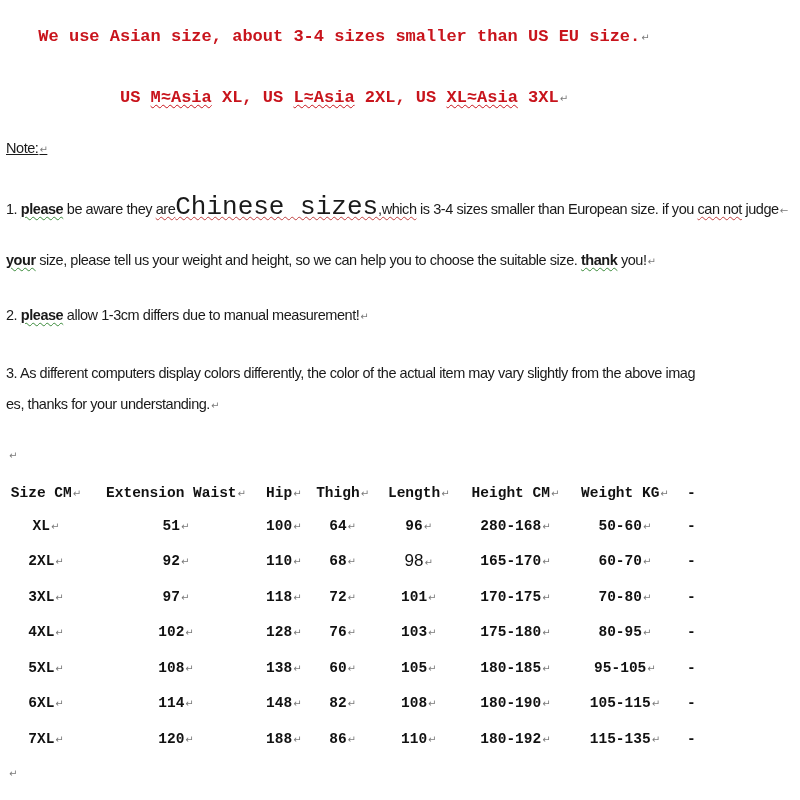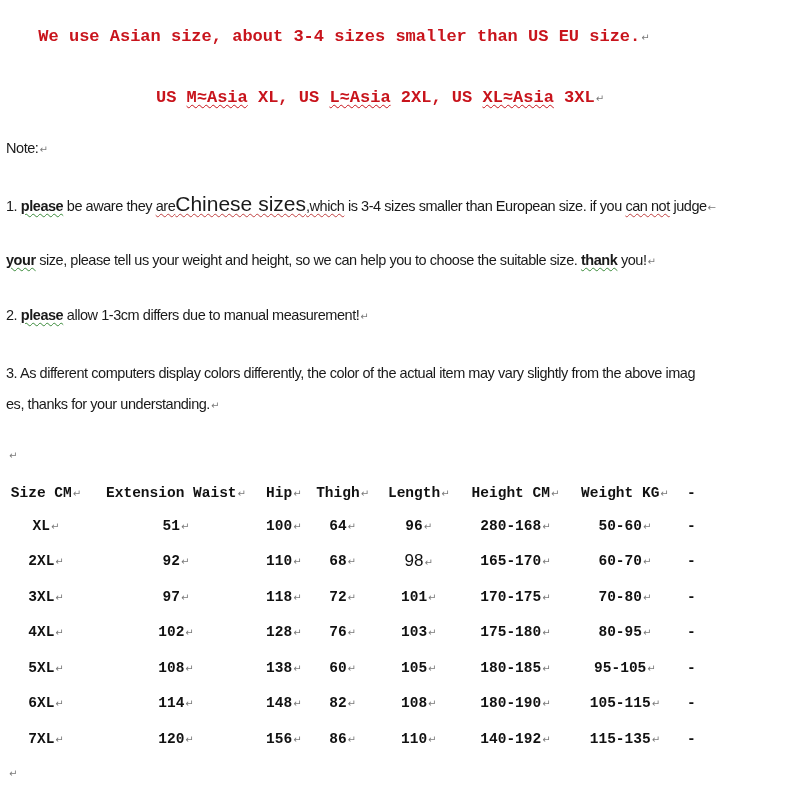--- a/index.html
+++ b/index.html
@@ -1,25 +1,25 @@
 <!DOCTYPE html>
 <html><head>
 <meta charset="utf-8">
 <style>
   html, body { margin: 0; padding: 0; background: #ffffff; }
   body { width: 800px; height: 800px; position: relative; overflow: hidden; color: #1a1a1a; }
   .pm { color: #7a7a7a; font-family: "DejaVu Sans", sans-serif; font-size: 10px; font-weight: normal; margin-left: 1px; }
   .red-line { position: absolute; left: 0; width: 688px; text-align: center; color: #c8141c;
               font-family: "Liberation Mono", monospace; font-weight: bold; font-size: 17px; white-space: nowrap; }
   .line1 { top: 27px; }
-  .line2 { top: 88px; padding-left: 36px; }
+  .line2 { top: 88px; }
   .sq { text-decoration: underline wavy #c8141c; text-decoration-thickness: 1px; text-underline-offset: 2px; }
   .para { position: absolute; left: 6px; font-family: "Liberation Sans", sans-serif; font-size: 14.5px;
           letter-spacing: -0.45px; white-space: nowrap; color: #1a1a1a; }
-  .big { font-size: 21px; letter-spacing: 0; }
+  .big { font-size: 26px; letter-spacing: 0; font-family: Liberation Mono, monospace; }
   .sq-g { text-decoration: underline wavy #3a8a3a; text-decoration-thickness: 1px; text-underline-offset: 2px; font-weight: bold; }
   .sq-r { text-decoration: underline wavy #c04040; text-decoration-thickness: 1px; text-underline-offset: 2px; }
   .size-table { position: absolute; top: 478px; left: 0; width: 704px; border-collapse: collapse; }
   .size-table th, .size-table td { font-family: "Liberation Mono", monospace; font-weight: bold;
       font-size: 14.5px; text-align: center; height: 35.5px; padding: 0; white-space: nowrap; color: #111; }
   .size-table th { height: 30px; }
   .thin { font-family: "Liberation Sans", sans-serif !important; font-weight: normal !important; font-size: 17px !important; }
   .col0 { width: 105px; } .col1 { width: 185px; } .col2 { width: 55px; } .col3 { width: 80px; }
   .col4 { width: 95px; } .col5 { width: 125px; } .col6 { width: 120px; } .col7 { width: 35px; }
   .dash { color: #9a9a9a; font-weight: normal; }
@@ -28,21 +28,21 @@
 </head>
 <body>
 
 <div class="red-line line1">
   <span>We use Asian size, about 3-4 sizes smaller than US EU size.</span><span class="pm">↵</span>
 </div>
 <div class="red-line line2">
   <span>US </span><span class="sq">M≈Asia</span><span> XL, US </span><span class="sq">L≈Asia</span><span> 2XL, US </span><span class="sq">XL≈Asia</span><span> 3XL</span><span class="pm">↵</span>
 </div>
 
-<div class="para" style="top:140px;">
+<div class="para" style="top:140px;text-decoration:underline;">
   <span>Note:</span><span class="pm">↵</span>
 </div>
 
 <div class="para" style="top:192px;">
   <span>1. </span><span class="sq-g">please</span><span> be aware they </span><span class="sq-r">are</span><span class="big sq-r">Chinese sizes</span><span class="sq-r">,which</span><span> is 3-4 sizes smaller than European size. if you </span><span class="sq-r">can not</span><span> judge</span><span class="pm">←</span>
 </div>
 
 <div class="para" style="top:252px;">
   <span class="sq-g">your</span><span> size, please tell us your weight and height, so we can help you to choose the suitable size. </span><span class="sq-g">thank</span><span> you!</span><span class="pm">↵</span>
 </div>
@@ -140,23 +140,23 @@
         <td><span>148</span><span class="pm">↵</span></td>
         <td><span>82</span><span class="pm">↵</span></td>
         <td><span>108</span><span class="pm">↵</span></td>
         <td><span>180-190</span><span class="pm">↵</span></td>
         <td><span>105-115</span><span class="pm">↵</span></td>
         <td class="dash">-</td>
       </tr>
       <tr>
         <td><span>7XL</span><span class="pm">↵</span></td>
         <td><span>120</span><span class="pm">↵</span></td>
-        <td><span>156</span><span class="pm">↵</span></td>
+        <td><span>188</span><span class="pm">↵</span></td>
         <td><span>86</span><span class="pm">↵</span></td>
         <td><span>110</span><span class="pm">↵</span></td>
-        <td><span>140-192</span><span class="pm">↵</span></td>
+        <td><span>180-192</span><span class="pm">↵</span></td>
         <td><span>115-135</span><span class="pm">↵</span></td>
         <td class="dash">-</td>
       </tr>
     </tbody>
 </table>
 
 <div class="lone-pm pm" style="top:768px;">↵</div>
 
 </body></html>

